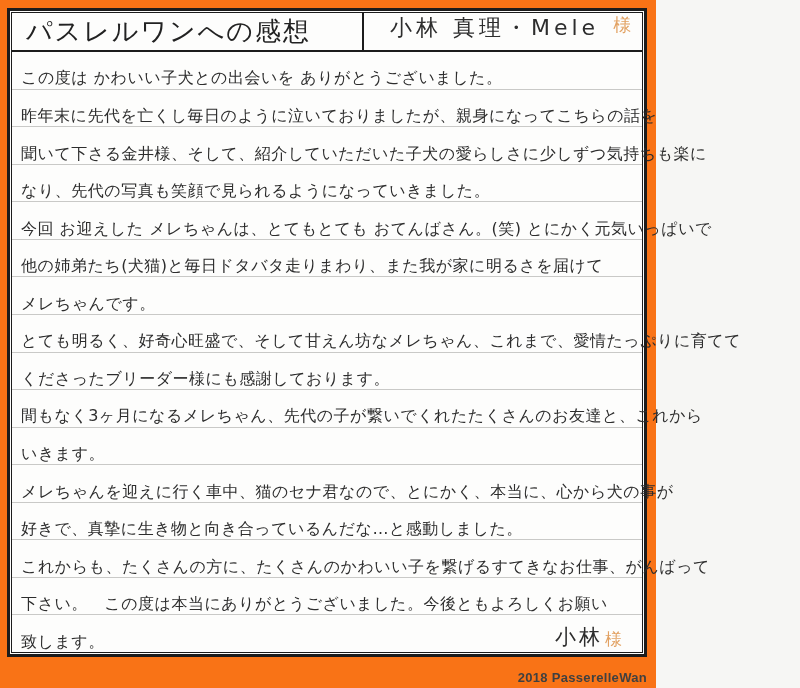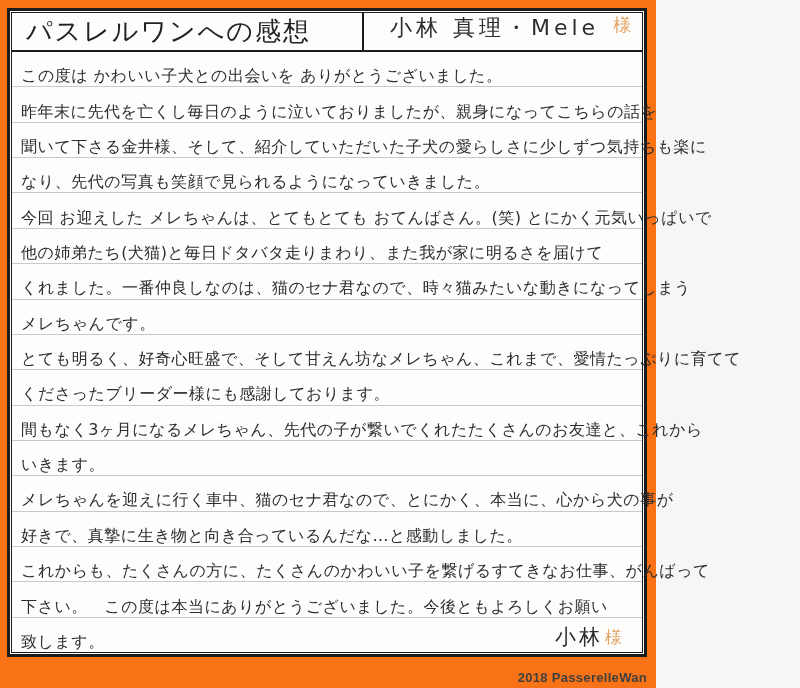--- a/index.html
+++ b/index.html
@@ -106,21 +106,21 @@
   .line-row:last-child { border-bottom: none; }
   .line-text {
     font-size: 16px;
     line-height: 1.2;
     letter-spacing: 0.5px;
   }
   .signature {
     margin-left: auto;
     padding-right: 14px;
     display: flex;
-    align-items: center;
+    align-items: flex-end;
   }
   .signature-name {
     font-size: 21px;
     letter-spacing: 3px;
   }
   .signature-honorific {
     color: #e2a263;
     font-size: 17px;
     margin-left: 2px;
   }
@@ -164,23 +164,20 @@
         <div class="line-row">
             <span class="hand line-text">なり、先代の写真も笑顔で見られるようになっていきました。</span>
           </div>
         <div class="line-row">
             <span class="hand line-text">今回 お迎えした メレちゃんは、とてもとても おてんばさん。(笑) とにかく元気いっぱいで</span>
           </div>
         <div class="line-row">
             <span class="hand line-text">他の姉弟たち(犬猫)と毎日ドタバタ走りまわり、また我が家に明るさを届けて</span>
           </div>
         <div class="line-row">
-            <span class="hand line-text">くれました。一番仲良しなのは、猫のセナ君なので、時々猫みたいな動きになってしまう</span>
-          </div>
-        <div class="line-row">
             <span class="hand line-text">メレちゃんです。</span>
           </div>
         <div class="line-row">
             <span class="hand line-text">とても明るく、好奇心旺盛で、そして甘えん坊なメレちゃん、これまで、愛情たっぷりに育てて</span>
           </div>
         <div class="line-row">
             <span class="hand line-text">くださったブリーダー様にも感謝しております。</span>
           </div>
         <div class="line-row">
             <span class="hand line-text">間もなく3ヶ月になるメレちゃん、先代の子が繋いでくれたたくさんのお友達と、これから</span>

